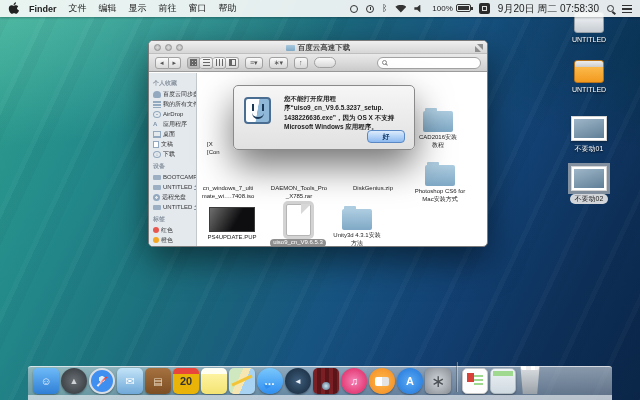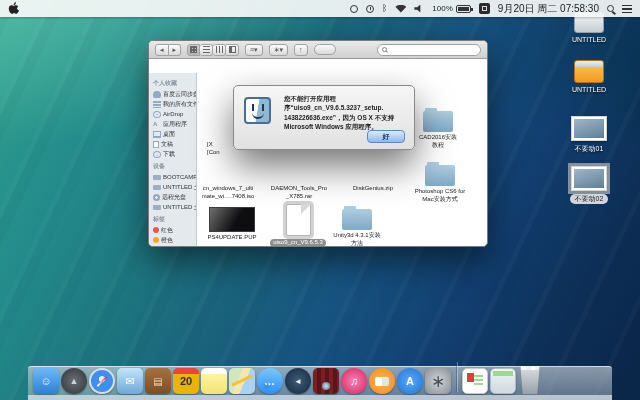--- a/index.html
+++ b/index.html
@@ -17,21 +17,21 @@
 .apple{width:11px;height:13px;margin-right:10px;display:flex;align-items:center}
 .menus{display:flex;gap:12px;align-items:center}
 .menus .menu-item:nth-of-type(1){font-weight:700}
 .status{margin-left:auto;display:flex;align-items:center;gap:8px}
 .ring{width:8px;height:8px;border:1px solid #333;border-radius:50%}
 .clk{width:8px;height:8px;border:1px solid #333;border-radius:50%;position:relative}
 .clk::after{content:"";position:absolute;left:3px;top:1px;width:1px;height:3px;background:#333}
 .bt{font-size:9px;line-height:1;color:#222}
 .wifi{width:11px;height:8px;background:#333;clip-path:polygon(50% 100%,0 28%,18% 12%,50% 0,82% 12%,100% 28%)}
 .vol{width:10px;height:8px;background:#333;clip-path:polygon(0 35%,28% 35%,60% 0,60% 100%,28% 65%,0 65%)}
-.battwrap{display:flex;align-items:center;gap:3px;font-size:8px}
+.battwrap{display:flex;align-items:flex-start;gap:3px;font-size:8px}
 .batt{width:15px;height:8px;border:1px solid #333;border-radius:2px;padding:1px;background-clip:content-box;background-color:#333;position:relative}
 .batt::after{content:"";position:absolute;right:-3px;top:2px;width:2px;height:3px;background:#333}
 .ime{width:11px;height:11px;background:#2b2b2b;border-radius:2px;position:relative}
 .ime::after{content:"";position:absolute;inset:3px;border:1px solid #ddd}
 .clocktxt{font-size:10px;white-space:nowrap}
 .spot{width:7px;height:7px;border:1.5px solid #333;border-radius:50%;position:relative}
 .spot::after{content:"";position:absolute;width:4px;height:1.5px;background:#333;bottom:-2px;right:-3px;transform:rotate(40deg)}
 .nc{width:10px;height:8px;background:repeating-linear-gradient(#333 0 1.5px, transparent 1.5px 3.5px)}
 
 .window{position:absolute;left:148px;top:40px;width:340px;height:207px;z-index:10;border-radius:5px;overflow:hidden;
@@ -178,20 +178,30 @@
 
 <div class="wallpaper"></div>
 <div class="waves"></div>
 
 <div class="menubar">
   <span class="apple">
     <svg viewBox="0 0 14 16" width="11" height="13">
         <path fill="#222" d="M11.3 8.6c0-2 1.6-3 1.7-3.1-.9-1.4-2.4-1.6-2.9-1.6-1.2-.1-2.4.7-3 .7-.6 0-1.6-.7-2.6-.7C2.9 4 1 5.2 1 8c0 1.7.6 3.5 1.4 4.7.7 1 1.5 2.1 2.6 2.1 1 0 1.4-.7 2.7-.7 1.3 0 1.6.7 2.7.7 1.1 0 1.8-1 2.5-2 .8-1.2 1.1-2.3 1.1-2.4-.1 0-2.7-1-2.7-3.8zM9.4 2.6c.5-.7.9-1.6.8-2.6-.8 0-1.7.5-2.3 1.2-.5.6-.9 1.5-.8 2.4.9.1 1.8-.4 2.3-1z"></path>
       </svg>
   </span>
+  <div class="menus">
+
+  <span class="menu-item">Finder</span>
+      <span class="menu-item">文件</span>
+      <span class="menu-item">编辑</span>
+      <span class="menu-item">显示</span>
+      <span class="menu-item">前往</span>
+      <span class="menu-item">窗口</span>
+      <span class="menu-item">帮助</span>
+    </div>
   <div class="status">
     <span class="ring"></span>
     <span class="clk"></span>
     <span class="bt">ᛒ</span>
     <span class="wifi"></span>
     <span class="vol"></span>
     <span class="battwrap">
       <span>100%</span>
       <span class="batt"></span>
     </span>
@@ -219,20 +229,27 @@
       <span class="d-label">不要动01</span>
     </div>
 
     <div class="desk-icon icon-screenshot sel">
       <span class="d-icon"></span>
       <span class="d-label">不要动02</span>
     </div>
   </div>
 
 <div class="window">
+  <div class="titlebar">
+    <span class="tl r"></span>
+    <span class="tl y"></span>
+    <span class="tl g"></span>
+    <span class="wtitle"><span class="fold"></span><span>百度云高速下载</span></span>
+    <span class="fsarrows"></span>
+  </div>
   <div class="toolbar">
     <span class="navgrp">
       <span class="tbtn">◂</span>
       <span class="tbtn">▸</span>
     </span>
     <span class="seg">
       <span class="tbtn">
           <span class="mini m-grid"></span>
         </span>
       <span class="tbtn">

